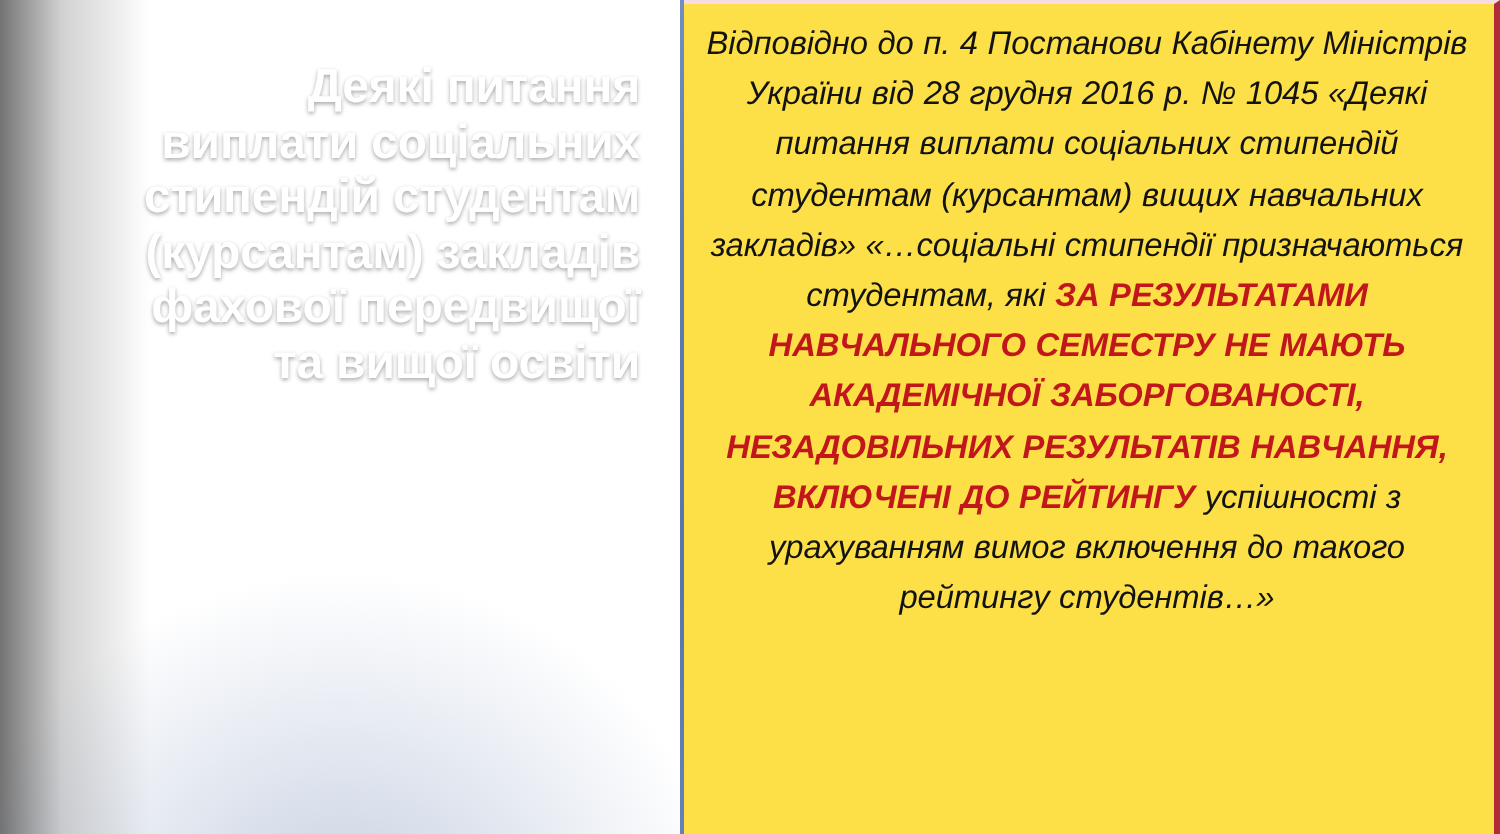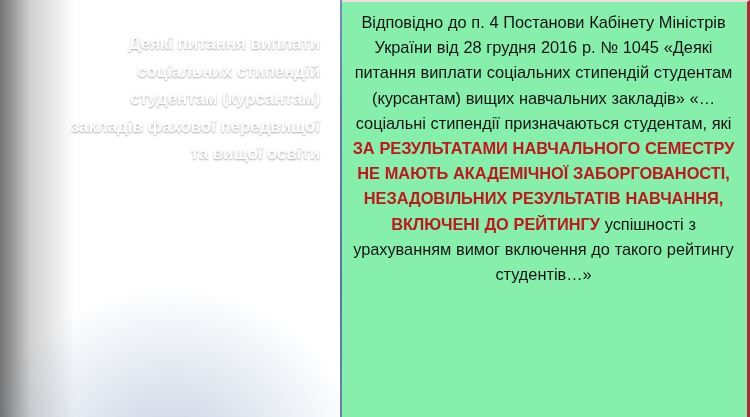--- a/index.html
+++ b/index.html
@@ -80,39 +80,40 @@
   }
 
   .title-text {
     position: absolute;
     right: 22px;
     top: 30px;
     width: 260px;
     text-align: right;
     color: #ffffff;
     font-weight: bold;
-    font-size: 17px;
+    font-size: 24px;
     line-height: 27.5px;
     letter-spacing: -0.1px;
     text-shadow: 0 1px 2px rgba(0,0,0,0.35);
     white-space: pre-line;
   }
 
   
   .body-panel {
     position: absolute;
     left: 342px;
     top: 0;
     right: 0;
     height: 417px;
-    background: #86efac;
+    background: #fde047;
     border-top: 2px solid #f6dde2;
     border-right: 3px solid #b02a37;
     box-sizing: border-box;
     overflow: hidden;
+    font-style: italic;
   }
 
   .body-text {
     position: absolute;
     left: 8px;
     right: 10px;
     top: 8px;
     text-align: center;
     color: #131313;
     font-size: 16.4px;

